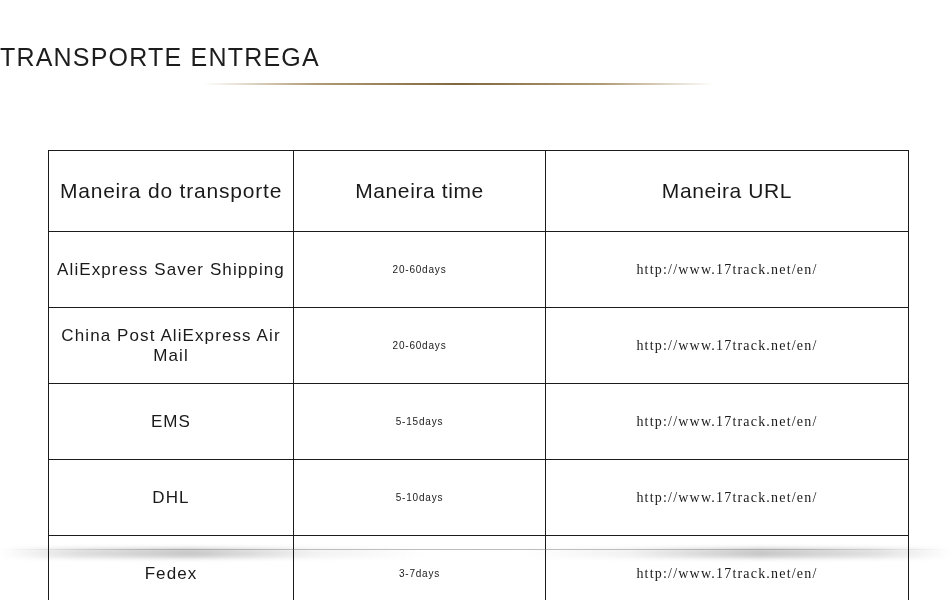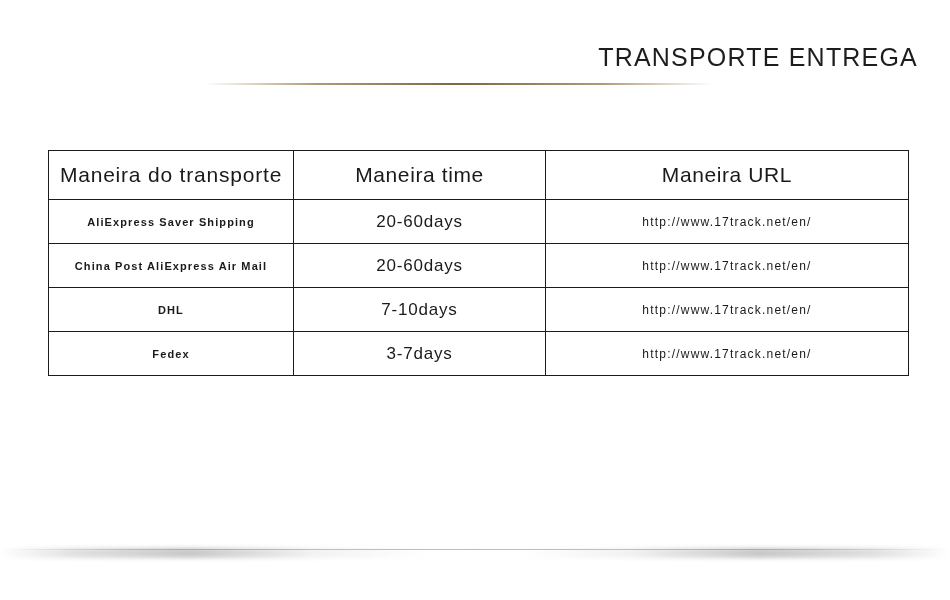--- a/index.html
+++ b/index.html
@@ -22,21 +22,21 @@
     height: 600px;
     box-sizing: border-box;
   }
 
   
   .title-block {
     position: absolute;
     top: 44px;
     left: 0;
     width: 918px;
-    text-align: right;
+    text-align: left;
   }
   .title-text {
     font-size: 25px;
     font-weight: 400;
     letter-spacing: 1.2px;
     color: #1d1d1d;
     font-family: "Liberation Sans", sans-serif;
     line-height: 1.1;
   }
   .title-rule {
@@ -61,52 +61,52 @@
   table.ship {
     border-collapse: collapse;
     table-layout: fixed;
     width: 860px;
     background: #ffffff;
   }
   table.ship td {
     border: 1px solid #1b1b1b;
     text-align: center;
     vertical-align: middle;
-    padding: 0 6px;
+    padding: 16px 6px;
     color: #1a1a1a;
   }
   col.c1 { width: 245px; }
   col.c2 { width: 252px; }
   col.c3 { width: 363px; }
 
   tr.head td {
     height: 48px;
     font-size: 21px;
     font-weight: 400;
     letter-spacing: 0.6px;
   }
   tr.head td.h1 { letter-spacing: 0.8px; }
 
   tr.row td {
     height: 43px;
     font-size: 12.5px;
     letter-spacing: 0.9px;
   }
   tr.row td.method {
-    font-size: 11px;
+    font-size: 17px;
     letter-spacing: 1.1px;
-    font-weight: bold;
   }
   tr.row td.time {
-    font-size: 17px;
+    font-size: 10px;
     letter-spacing: 0.8px;
   }
   tr.row td.url {
-    font-size: 12px;
+    font-size: 14px;
     letter-spacing: 1.2px;
+    font-family: Liberation Serif, serif;
   }
 
   
   .bottom-shadow {
     position: absolute;
     left: 0;
     bottom: 42px;
     width: 950px;
     height: 10px;
     background: linear-gradient(to right,
@@ -166,24 +166,29 @@
           <td class="url">http://www.17track.net/en/</td>
         </tr>
 
         <tr class="row">
           <td class="method">China Post AliExpress Air Mail</td>
           <td class="time">20-60days</td>
           <td class="url">http://www.17track.net/en/</td>
         </tr>
 
 
+        <tr class="row">
+          <td class="method">EMS</td>
+          <td class="time">5-15days</td>
+          <td class="url">http://www.17track.net/en/</td>
+        </tr>
 
         <tr class="row">
           <td class="method">DHL</td>
-          <td class="time">7-10days</td>
+          <td class="time">5-10days</td>
           <td class="url">http://www.17track.net/en/</td>
         </tr>
 
         <tr class="row">
           <td class="method">Fedex</td>
           <td class="time">3-7days</td>
           <td class="url">http://www.17track.net/en/</td>
         </tr>
       </tbody>
     </table>

